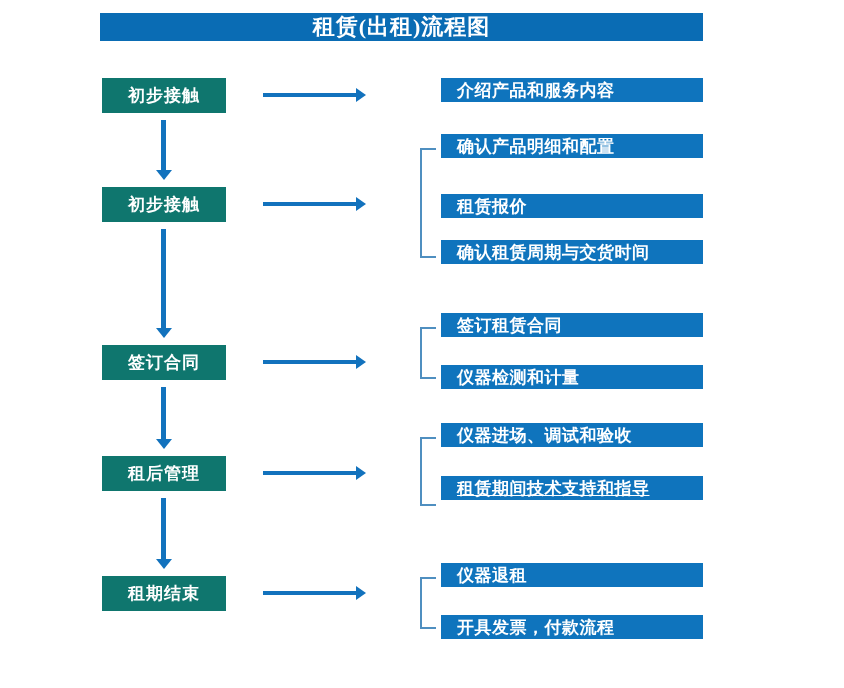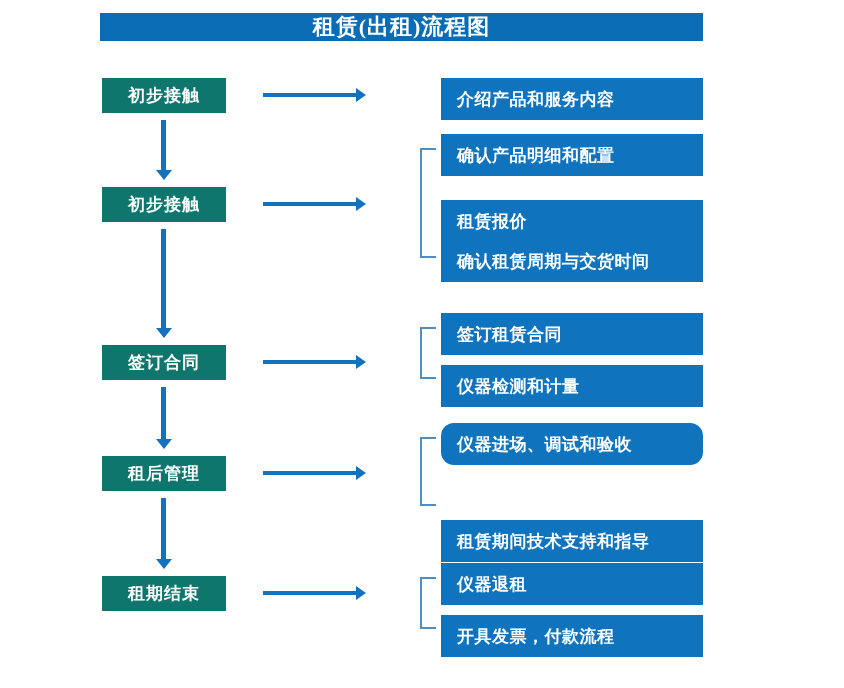--- a/index.html
+++ b/index.html
@@ -20,21 +20,21 @@
 
   .stage-box{
     position:absolute;left:102px;width:124px;height:35px;
     background:#0f766e;color:#ffffff;
     font-size:17px;font-weight:bold;
     display:flex;align-items:center;justify-content:center;
     letter-spacing:1px;
   }
 
   .detail-box{
-    position:absolute;left:441px;width:262px;height:42px;
+    position:absolute;left:441px;width:262px;height:24px;
     background:#0f74bd;color:#ffffff;
     font-size:17px;font-weight:bold;
     display:flex;align-items:center;
     padding-left:16px;box-sizing:border-box;
     letter-spacing:0.5px;
   }
 
   
   .h-arrow{position:absolute;height:14px;}
   .h-arrow .shaft{
@@ -140,22 +140,22 @@
       <div class="arm bot"></div>
   </div>
   <div class="bracket" style="left:420px;top:577px;height:52px;">
     <div class="spine"></div>
       <div class="arm top"></div>
       <div class="arm bot"></div>
   </div>
 
   <div class="detail-box" style="top:78px;">介绍产品和服务内容</div>
   <div class="detail-box" style="top:134px;">确认产品明细和配置</div>
-  <div class="detail-box" style="top:200px;font-family:Liberation Serif, serif;">租赁报价</div>
+  <div class="detail-box" style="top:194px;font-family:Liberation Serif, serif;">租赁报价</div>
   <div class="detail-box" style="top:240px;">确认租赁周期与交货时间</div>
   <div class="detail-box" style="top:313px;">签订租赁合同</div>
   <div class="detail-box" style="top:365px;text-align:center;">仪器检测和计量</div>
-  <div class="detail-box" style="top:423px;border-radius:13px;">仪器进场、调试和验收</div>
-  <div class="detail-box" style="top:520px;">租赁期间技术支持和指导</div>
+  <div class="detail-box" style="top:423px;">仪器进场、调试和验收</div>
+  <div class="detail-box" style="top:476px;text-decoration:underline;">租赁期间技术支持和指导</div>
   <div class="detail-box" style="top:563px;">仪器退租</div>
   <div class="detail-box" style="top:615px;">开具发票，付款流程</div>
 
 </div>
 
 </body></html>

